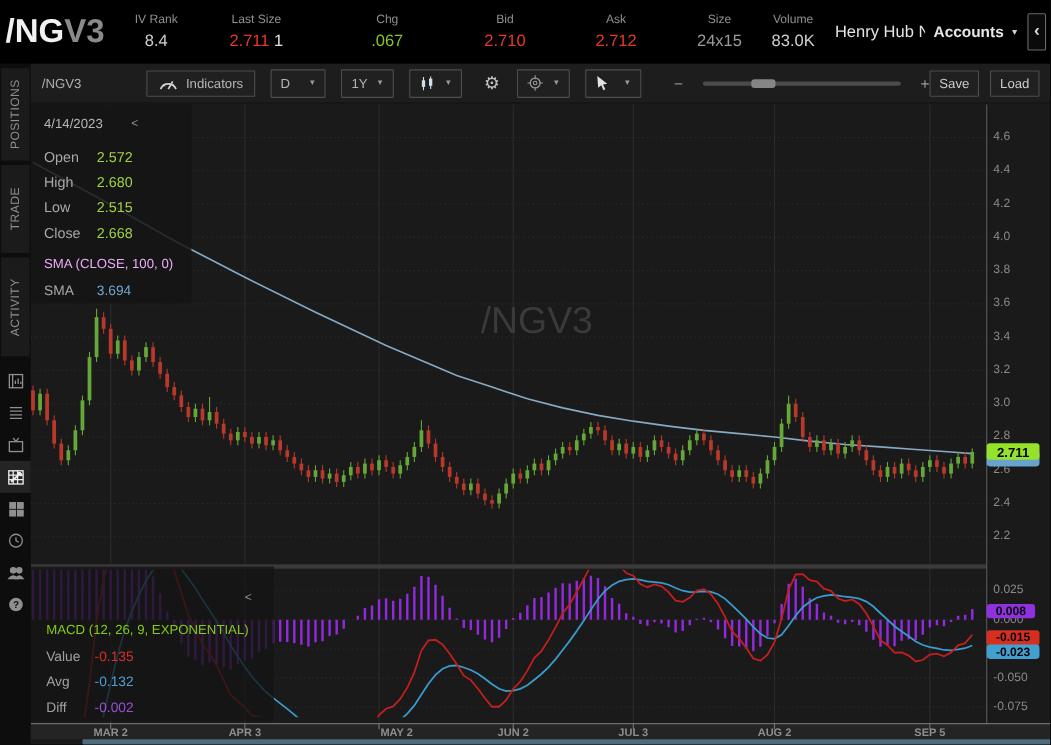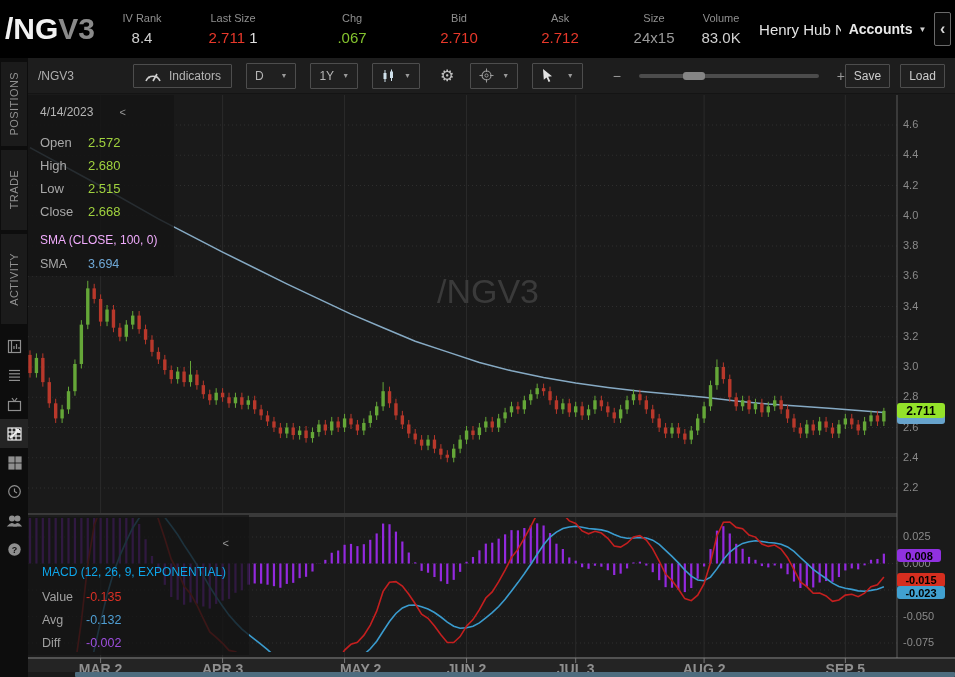--- a/index.html
+++ b/index.html
@@ -46,21 +46,21 @@
   .gearbtn{color:#c2c2c2;font-size:16px;margin-right:10px;cursor:pointer;border:none;background:none;}
   .zoomctl{display:flex;align-items:center;margin-left:16px;color:#9a9a9a;font-size:14px;}
   .ztrack{width:180px;height:4px;background:#4c4c4c;border-radius:2px;margin:0 18px;position:relative;cursor:pointer;}
   .zhandle{position:absolute;left:44px;top:-2px;width:22px;height:8px;background:#858585;border-radius:3px;cursor:pointer;}
   .spacer{flex:1;}
   .btn-save,.btn-load{width:58px;justify-content:center;margin-right:10px;color:#cccccc;}
 
   
   #chart-svg{position:absolute;left:28px;top:93px;}
   .tick{position:absolute;font-size:11px;color:#8a8a8a;}
-  .xtick{position:absolute;font-size:14px;font-weight:bold;color:#8f8f8f;transform:translateX(-50%);white-space:nowrap;}
+  .xtick{position:absolute;font-size:10px;font-weight:bold;color:#8f8f8f;transform:translateX(-50%);white-space:nowrap;}
   .botstrip{position:absolute;left:28px;top:659px;width:927px;height:13px;background:#242424;}
   .scrollbar{position:absolute;left:75px;top:672px;width:880px;height:5px;background:#4e6c7e;border-radius:1px;cursor:pointer;}
 
   
   .bubble{position:absolute;left:897px;border-radius:3px;color:#000;font-size:11px;font-weight:bold;display:flex;align-items:center;justify-content:center;}
   .b-askline{top:410px;width:48px;height:14px;background:#67a3cc;font-size:10px;}
   .b-price{top:403px;width:48px;height:15px;background:#94e22a;font-size:12px;}
   .b-diff{top:549px;width:44px;height:13px;background:#9031e0;}
   .b-val{top:573px;width:48px;height:14px;background:#d62e1f;}
   .b-avg{top:586px;width:48px;height:13px;background:#41a0d0;}
@@ -74,21 +74,21 @@
   .op-row .rl{width:48px;color:#a8a8a8;}
   .op-row .rv{color:#a0d23e;}
   .op-study{margin:14px 0 0 12px;font-size:12px;color:#f0abfc;}
   .op-sma{display:flex;margin:10px 0 0 12px;font-size:12.5px;}
   .op-sma .rl{width:48px;color:#a8a8a8;}
   .op-sma .rv{color:#6fa8d6;}
 
   
   .macd-panel{position:absolute;left:28px;top:515px;width:221px;height:140px;background:rgba(20,20,20,0.78);}
   .mp-coll{position:absolute;right:20px;top:22px;color:#9a9a9a;font-size:11px;cursor:pointer;}
-  .mp-title{position:absolute;left:14px;top:50px;font-size:12px;color:#0ea5e9;white-space:nowrap;}
+  .mp-title{position:absolute;left:14px;top:50px;font-size:12px;color:#84cc16;white-space:nowrap;}
   .macd-row{position:absolute;left:14px;display:flex;font-size:12.5px;}
   .macd-row .rl{width:44px;color:#a0a0a0;}
   .mr0{top:75px;}.mr1{top:98px;}.mr2{top:121px;}
 </style>
 </head>
 <body>
 
 <div class="stage">
 
   <div class="header">

